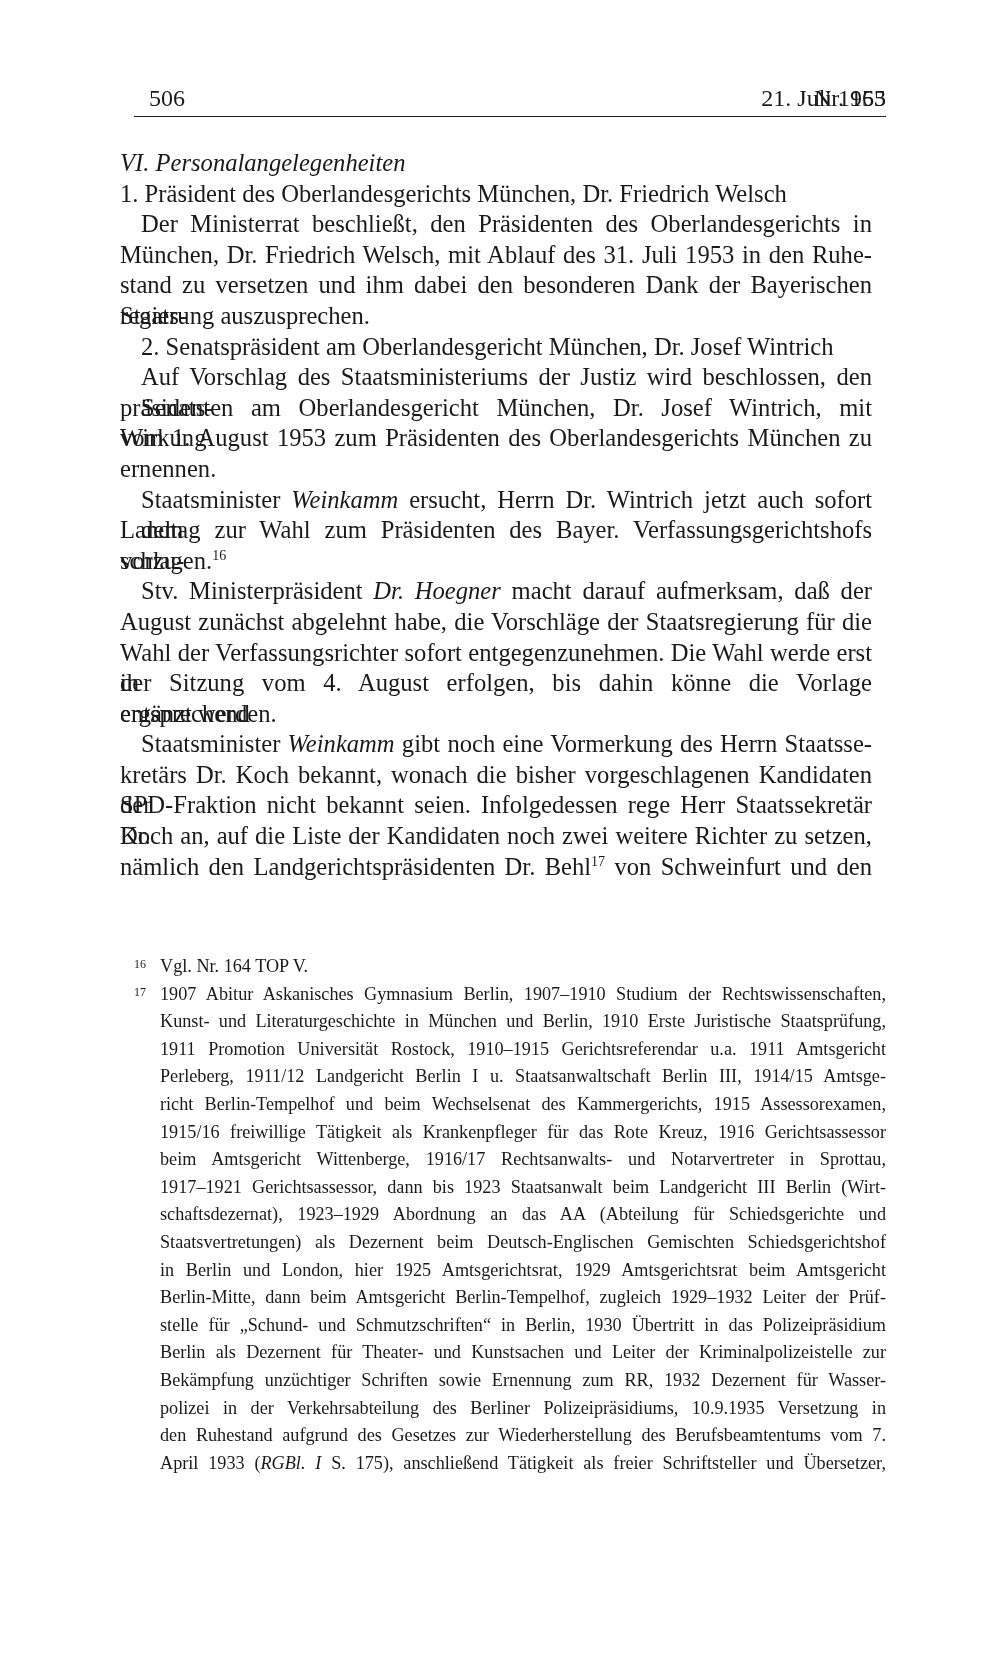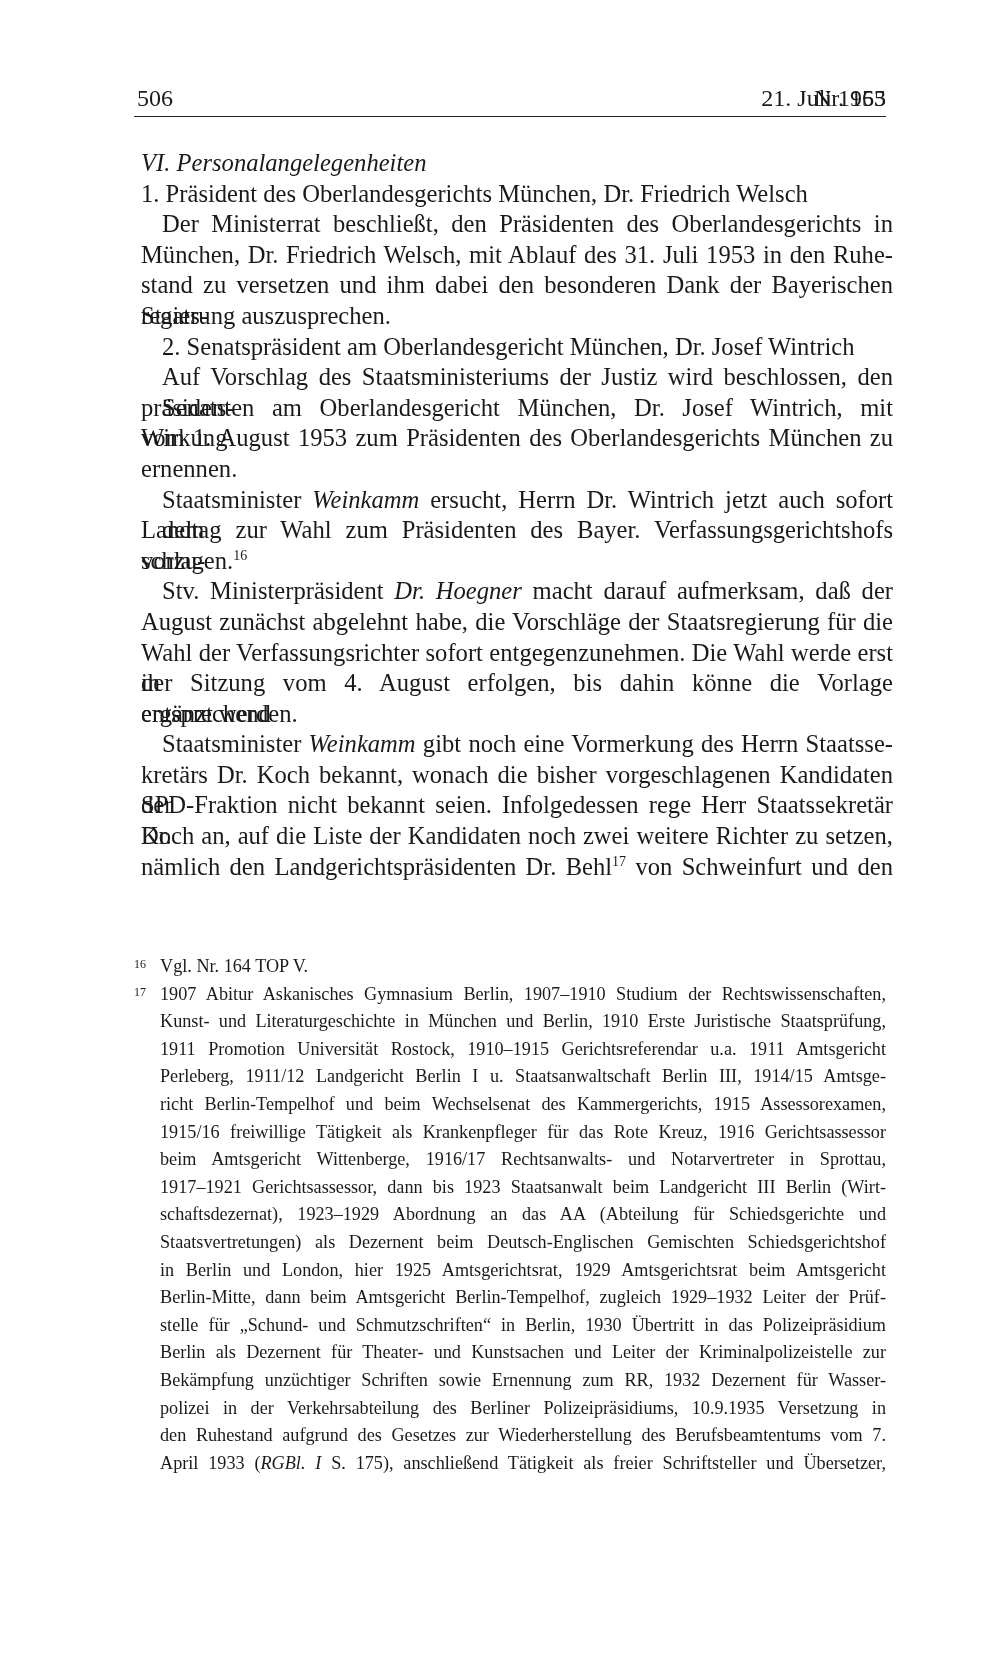--- a/index.html
+++ b/index.html
@@ -1,20 +1,20 @@
 <!DOCTYPE html>
 <html><head>
 <meta charset="utf-8">
 <style>
   html, body { margin: 0; padding: 0; background: #ffffff; }
   body { width: 1000px; height: 1666px; position: relative; overflow: hidden; color: #1a1a1a; font-family: "Liberation Serif", "DejaVu Serif", serif; }
   .header { position: absolute; left: 134px; top: 80px; width: 752px; height: 36px; border-bottom: 1.3px solid #222; }
   .header span { position: absolute; top: 4px; font-size: 24px; line-height: 28px; }
-  .hl { left: 3px; text-align: right; } .hc { left: 0; right: 0; text-align: right; } .hr { right: 0; }
-  .body { position: absolute; left: 141px; top: 148px; width: 752px; font-size: 24.6px; line-height: 30.6px; }
+  .hl { left: 15px; text-align: right; } .hc { left: 0; right: 0; text-align: right; } .hr { right: 0; }
+  .body { position: absolute; left: 120px; top: 148px; width: 752px; font-size: 24.6px; line-height: 30.6px; }
   .line { white-space: nowrap; display: block; height: 30.6px; }
   .j { text-align: justify; text-align-last: justify; white-space: normal; }
   .ind { padding-left: 21px; }
   .it { font-style: italic; }
   sup { font-size: 14px; vertical-align: 0; position: relative; top: -9px; }
   .notes { position: absolute; left: 134px; top: 950px; width: 752px; font-size: 18.2px; line-height: 21.6px; }
   .note { position: relative; padding-left: 26px; }
   .num { position: absolute; left: 0; top: -2px; font-size: 12px; }
   .nl { display: block; height: 21.6px; white-space: nowrap; margin-top: 6px; }
 </style>

